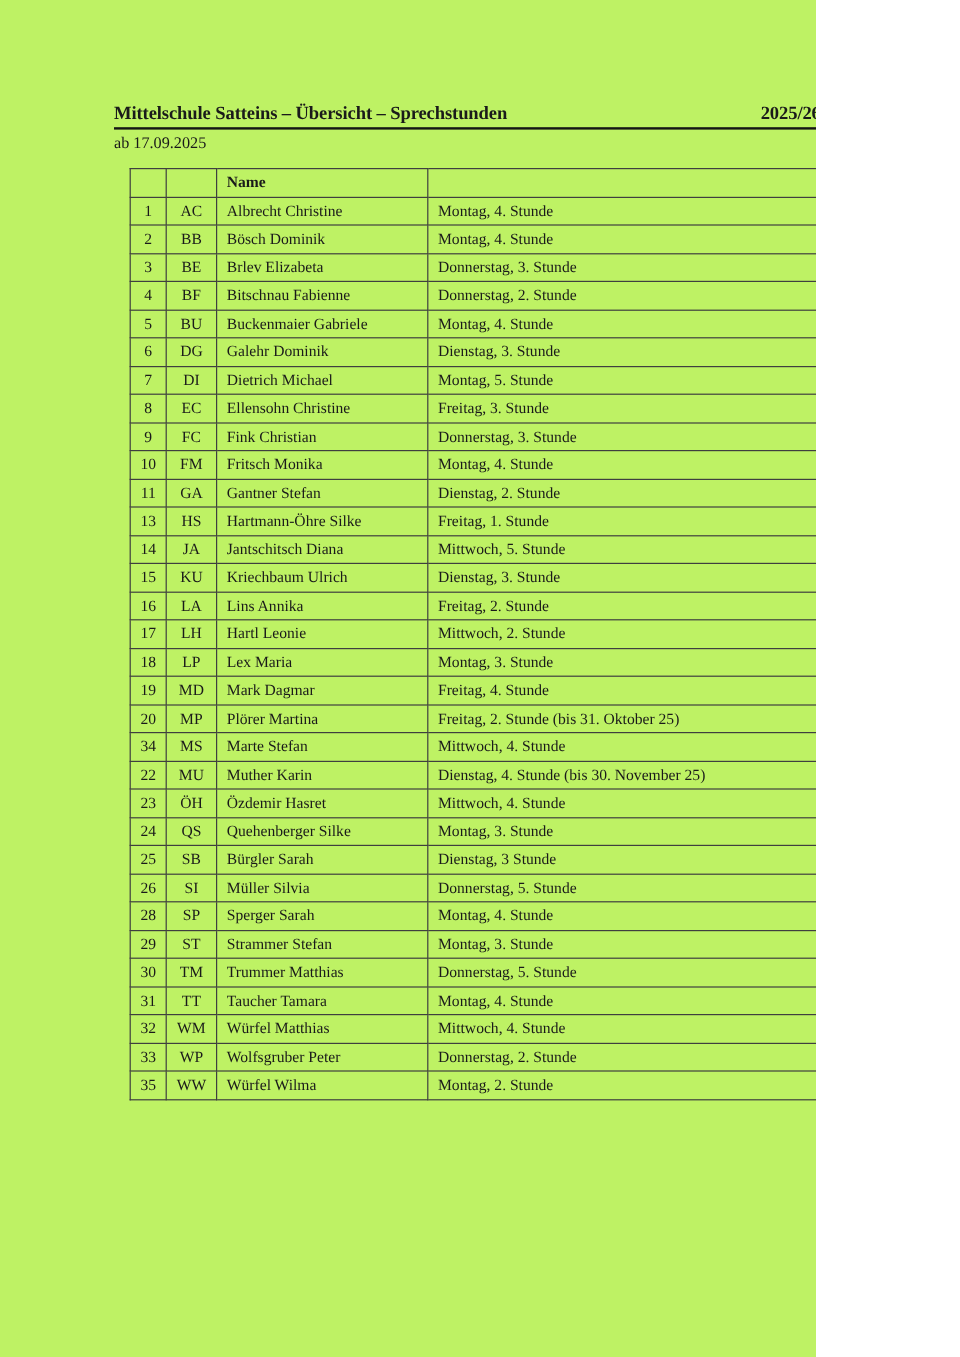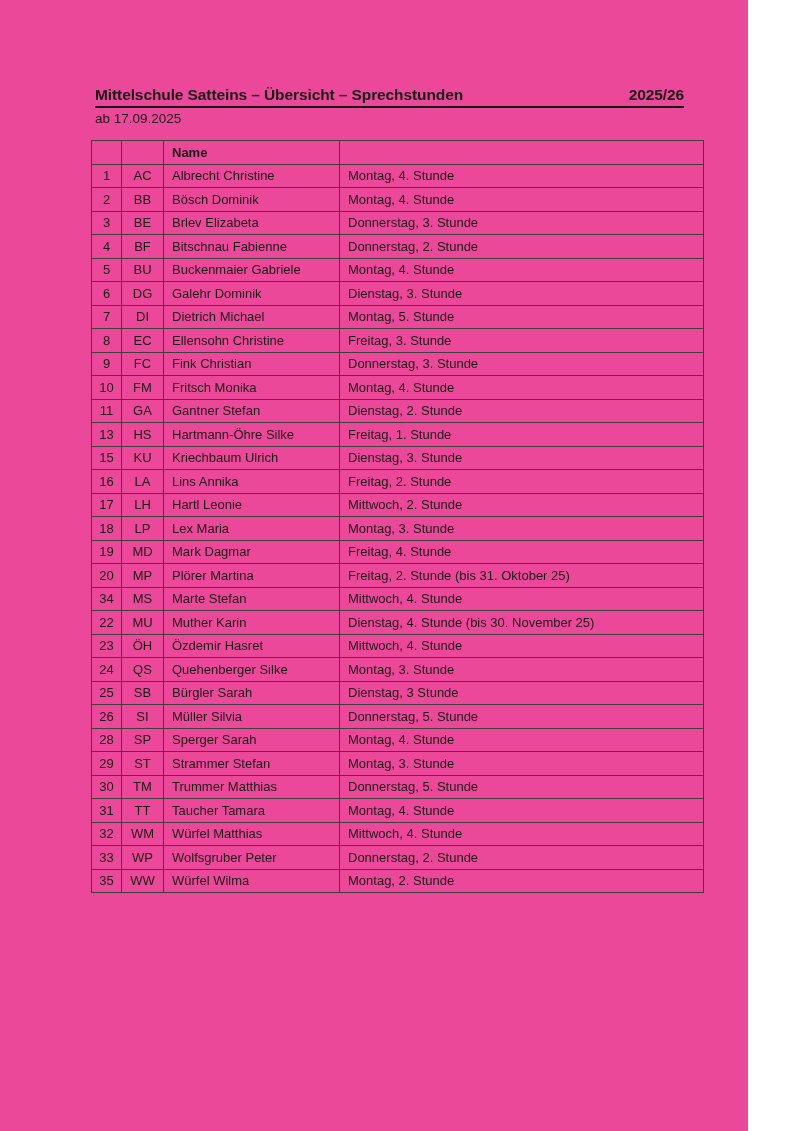--- a/index.html
+++ b/index.html
@@ -2,24 +2,24 @@
 <html><head>
 <meta charset="utf-8">
 <style>
   html, body {
     margin: 0;
     padding: 0;
     background: #ffffff;
   }
   .page {
     position: relative;
-    width: 748px;
+    width: 680px;
     height: 1131px;
-    background: #ec4899;
-    font-family: Liberation Sans, sans-serif;
+    background: #bef264;
+    font-family: Liberation Serif, serif;
     color: #1a1a1a;
     overflow: hidden;
   }
   .header {
     position: absolute;
     left: 95px;
     top: 86px;
     width: 589px;
   }
   .title-line {
@@ -33,21 +33,21 @@
     letter-spacing: -0.1px;
     white-space: nowrap;
   }
   .subtitle {
     text-align: left;
     font-size: 13.5px;
     margin-top: 3px;
   }
   table.doc-table {
     position: absolute;
-    left: 91px;
+    left: 108px;
     top: 140px;
     width: 613px;
     border-collapse: collapse;
     table-layout: fixed;
     font-size: 13px;
   }
   .doc-table th,
   .doc-table td {
     border: 1px solid #3f3f3f;
     height: 22.5px;
@@ -168,20 +168,26 @@
     <td class="name">Gantner Stefan</td>
     <td class="time">Dienstag, 2. Stunde</td>
   </tr>
         <tr>
     <td class="num">13</td>
     <td class="code">HS</td>
     <td class="name">Hartmann-Öhre Silke</td>
     <td class="time">Freitag, 1. Stunde</td>
   </tr>
         <tr>
+    <td class="num">14</td>
+    <td class="code">JA</td>
+    <td class="name">Jantschitsch Diana</td>
+    <td class="time">Mittwoch, 5. Stunde</td>
+  </tr>
+        <tr>
     <td class="num">15</td>
     <td class="code">KU</td>
     <td class="name">Kriechbaum Ulrich</td>
     <td class="time">Dienstag, 3. Stunde</td>
   </tr>
         <tr>
     <td class="num">16</td>
     <td class="code">LA</td>
     <td class="name">Lins Annika</td>
     <td class="time">Freitag, 2. Stunde</td>

